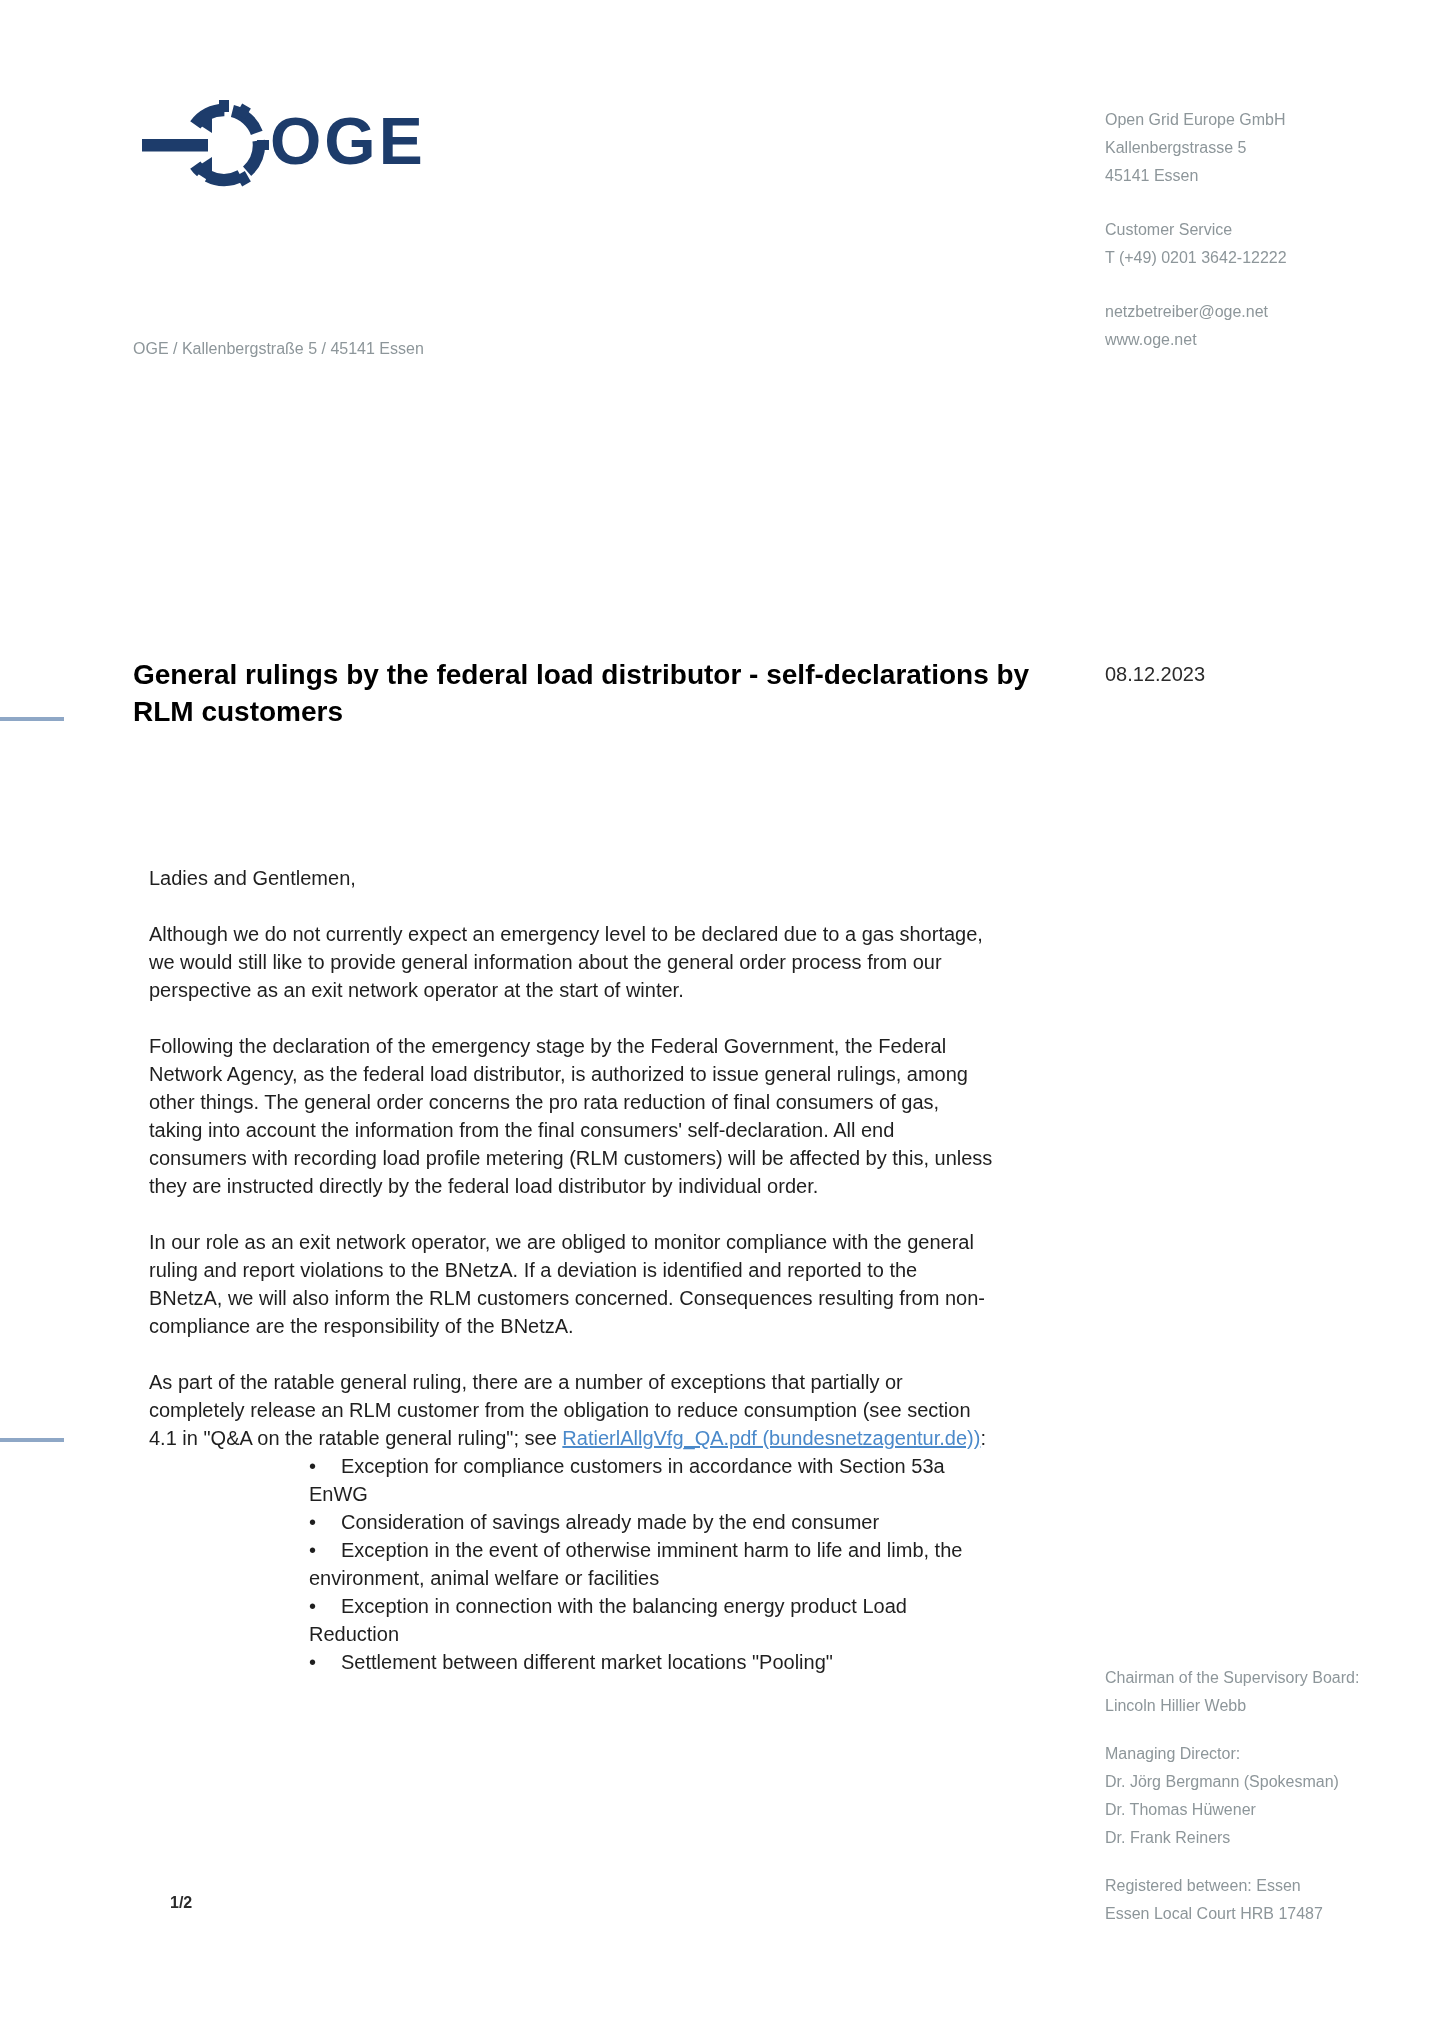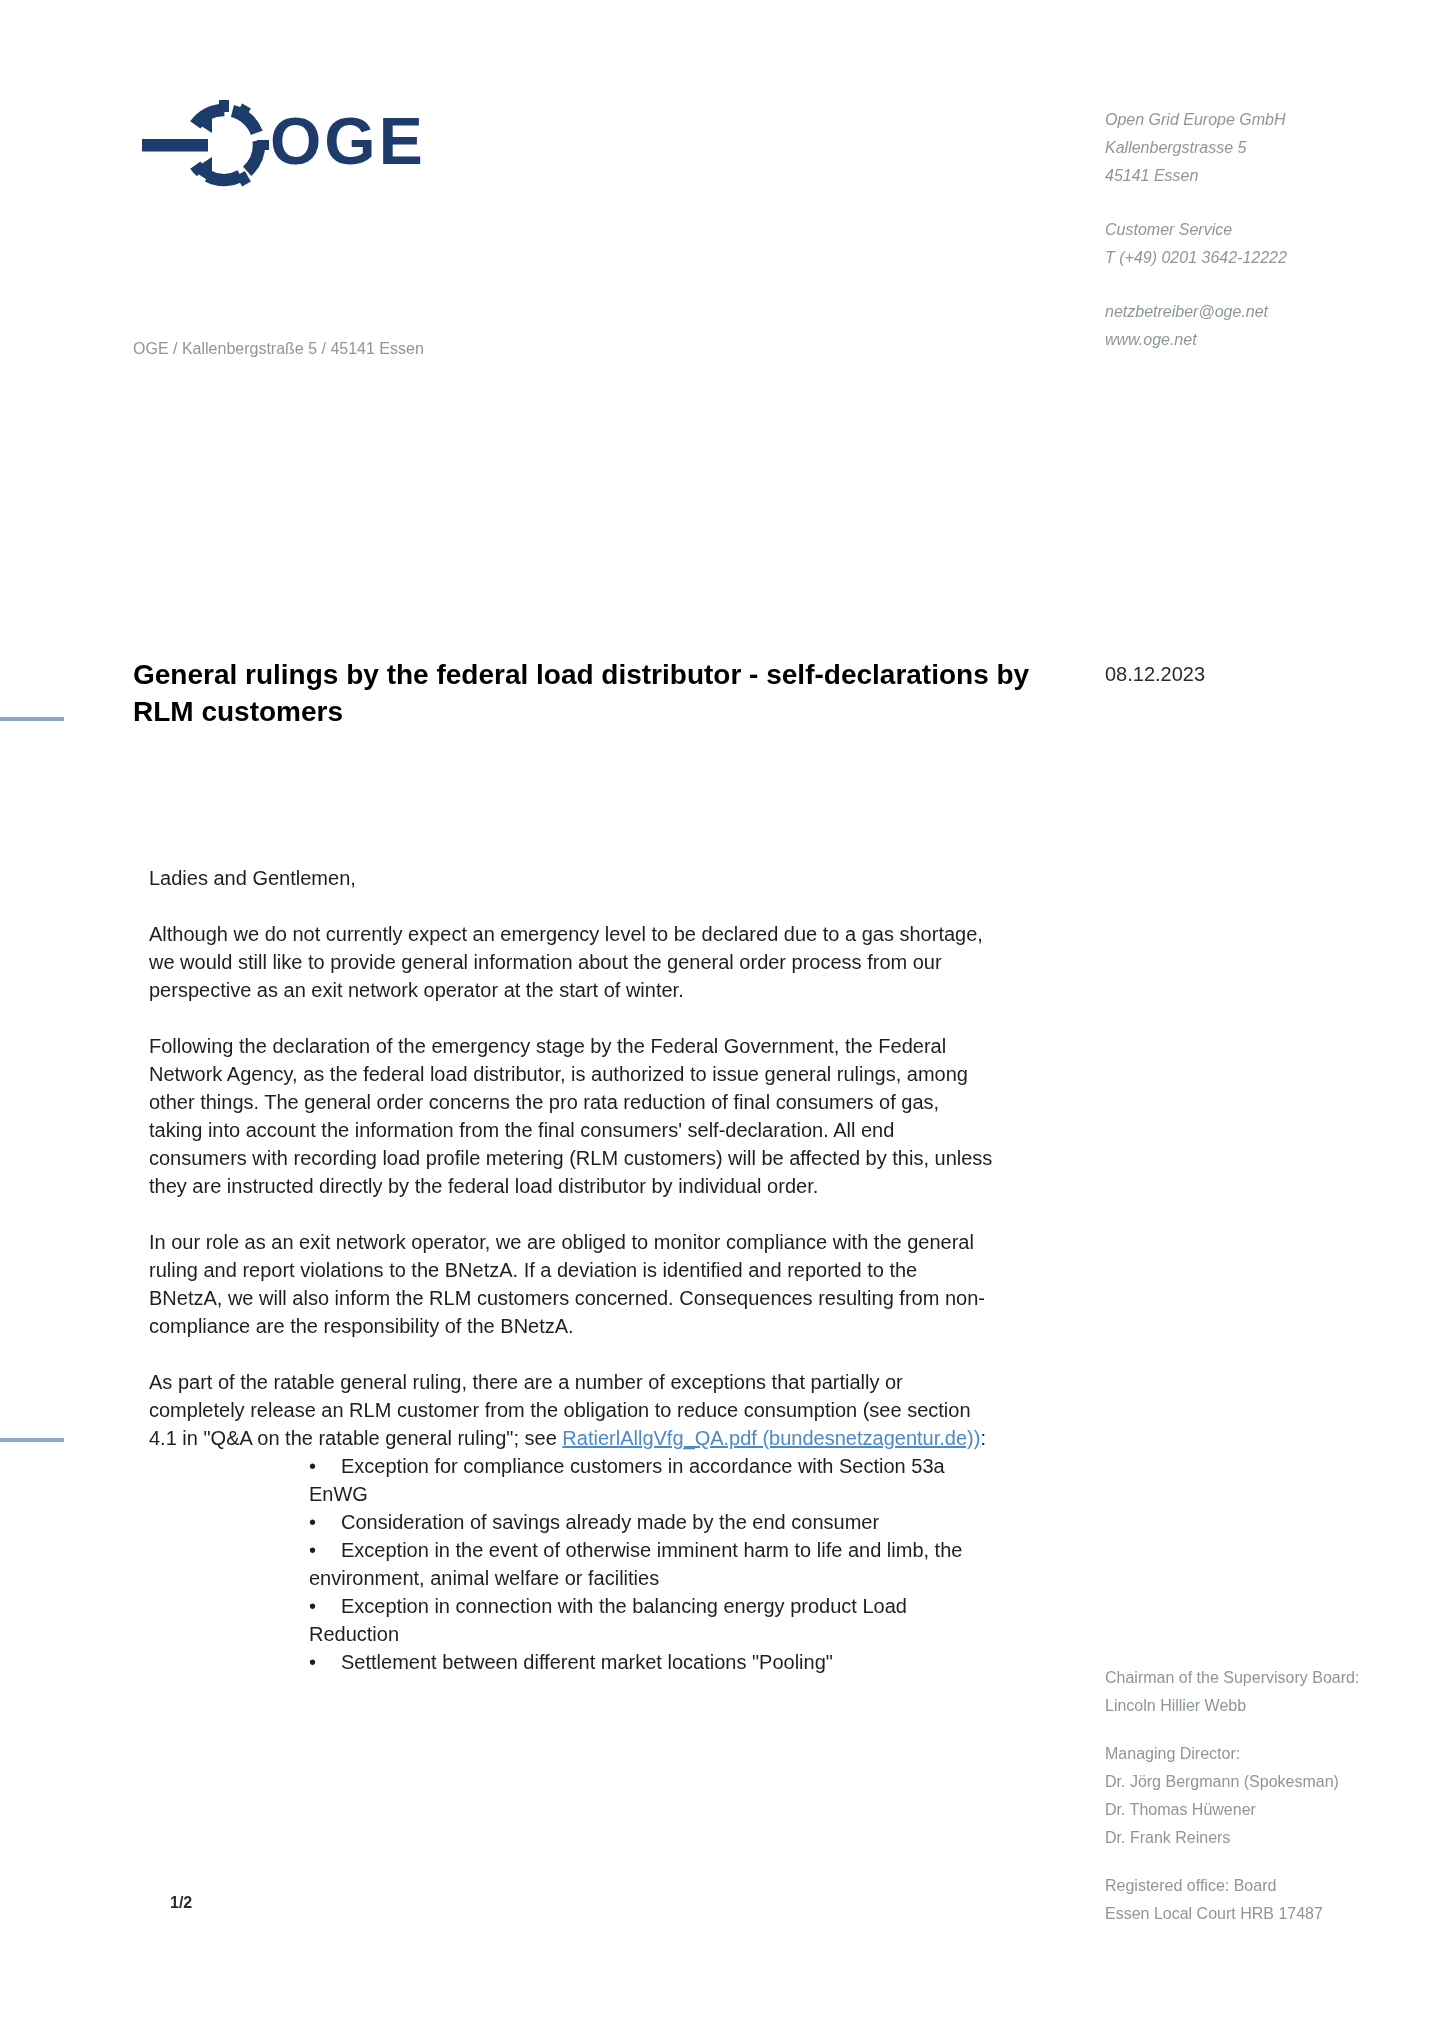--- a/index.html
+++ b/index.html
@@ -32,21 +32,21 @@
   }
 
   
   .contact-col {
     left: 1105px; top: 106px;
     width: 320px;
     font-size: 16px;
     line-height: 28px;
     color: var(--muted-gray, #8d969a);
   }
-  .contact-col .group { margin-bottom: 26px; font-style: italic; }
+  .contact-col .group { margin-bottom: 26px; }
   .contact-col .group:last-child { margin-bottom: 0; }
 
   
   .sender-line {
     left: 133px; top: 340px;
     font-size: 16px;
     color: var(--muted-gray, #8d969a);
   }
 
   
@@ -184,18 +184,18 @@
     <div>Chairman of the Supervisory Board:</div>
     <div>Lincoln Hillier Webb</div>
   </div>
   <div class="group">
     <div>Managing Director:</div>
     <div>Dr. Jörg Bergmann (Spokesman)</div>
     <div>Dr. Thomas Hüwener</div>
     <div>Dr. Frank Reiners</div>
   </div>
   <div class="group">
-    <div>Registered office: Board</div>
+    <div>Registered between: Essen</div>
     <div>Essen Local Court HRB 17487</div>
   </div>
 </div>
 
 <div class="abs page-number">1/2</div>
 
 </body></html>

